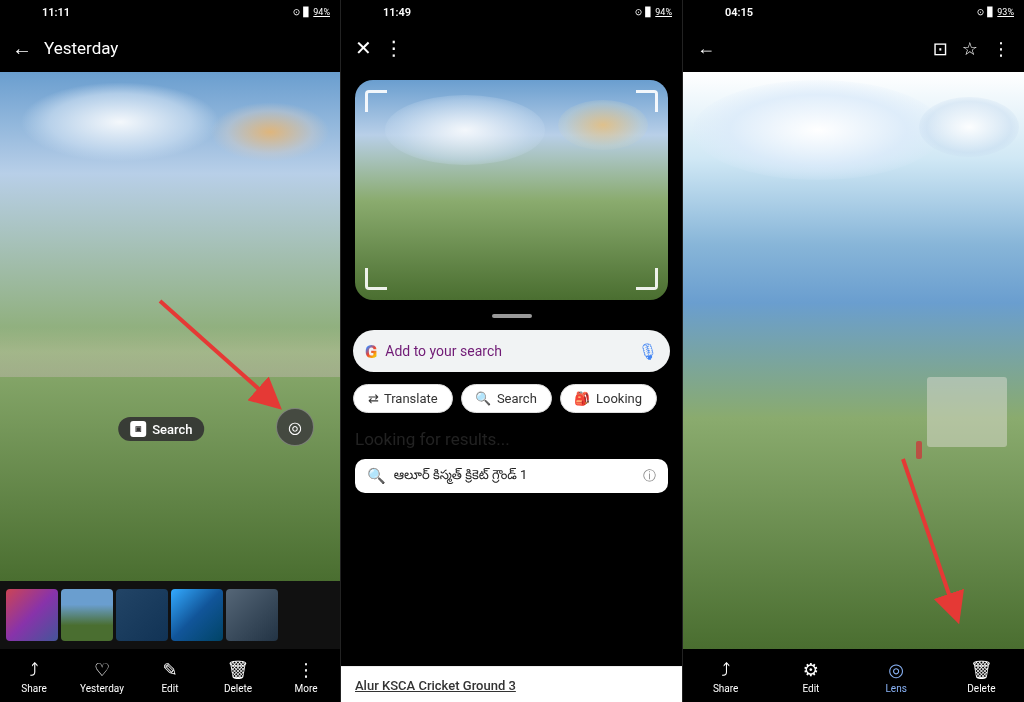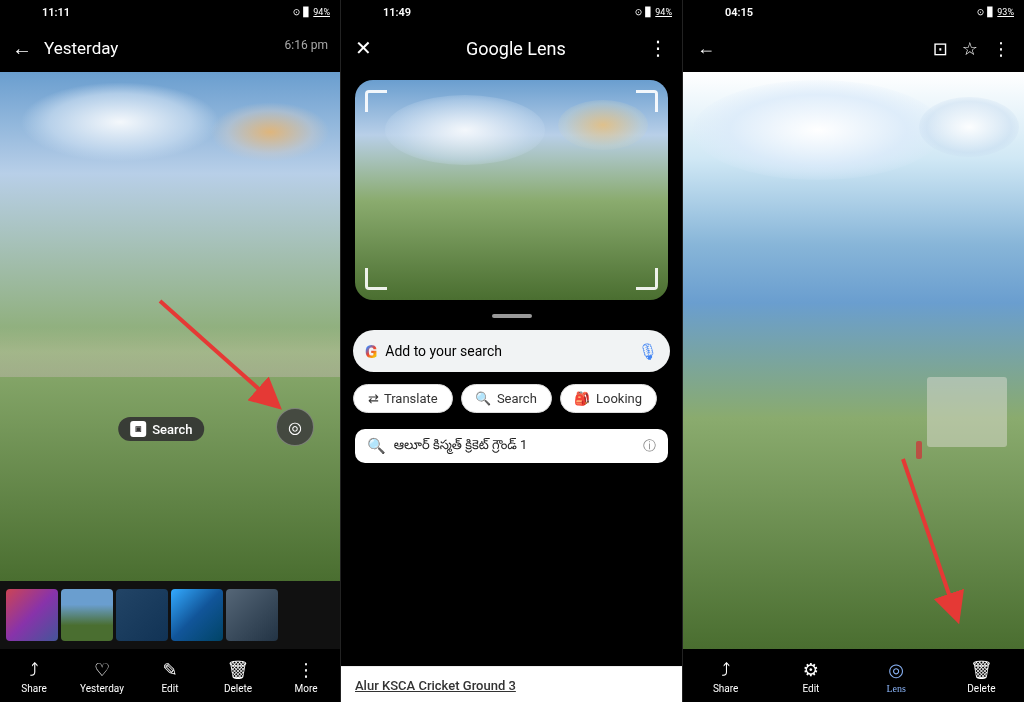--- a/index.html
+++ b/index.html
@@ -322,21 +322,21 @@
     .g-logo {
       font-size: 18px;
       font-weight: 900;
       background: linear-gradient(135deg, #4285f4 25%, #ea4335 50%, #fbbc05 75%, #34a853 100%);
       -webkit-background-clip: text;
       -webkit-text-fill-color: transparent;
       background-clip: text;
     }
     .search-hint {
       flex: 1;
-      color: #000000;
+      color: #701a75;
       font-size: 14px;
     }
     .mic-icon {
       color: #4285f4;
       font-size: 16px;
     }
 
     
     .action-chips {
       display: flex;
@@ -464,21 +464,20 @@
       <span>⊙</span>
       <span>▊</span>
       <span class="battery-text">94%</span>
     </div>
   </div>
 
   <div class="app-bar">
     <span class="back-btn">←</span>
     <div class="app-bar-title-col">
       <span class="title">Yesterday</span>
-      <span class="subtitle">6:16 pm</span>
     </div>
   </div>
 
   <div class="main-image-left">
     <div class="photo-bg-left">
       <div class="buildings-strip-left"></div>
     </div>
 
     <div class="proXDR-badge">
       <div class="badge-icon">▣</div>
@@ -537,21 +536,20 @@
     <span class="time">11:49</span>
     <div class="status-icons">
       <span>⊙</span>
       <span>▊</span>
       <span class="battery-text">94%</span>
     </div>
   </div>
 
   <div class="app-bar-mid">
     <span class="close-btn">✕</span>
-    <span class="lens-title">Google Lens</span>
     <span class="more-btn">⋮</span>
   </div>
 
   <div class="mid-image-container">
     <div class="mid-photo-frame">
       <div class="frame-corners">
         <div class="corner corner-tl"></div>
         <div class="corner corner-tr"></div>
         <div class="corner corner-bl"></div>
         <div class="corner corner-br"></div>
@@ -578,20 +576,21 @@
       <span class="chip-icon">🔍</span>
       <span>Search</span>
     </div>
     <div class="chip">
       <span class="chip-icon">🎒</span>
       <span>Looking</span>
     </div>
   </div>
 
   <div class="results-area">
+    <div class="looking-text">Looking for results...</div>
     <div class="result-bg">
       <span class="result-icon">🔍</span>
       <span class="result-text">ఆలూర్ కిస్మత్ క్రికెట్ గ్రౌండ్ 1</span>
       <span class="result-info">ⓘ</span>
     </div>
   </div>
 
   <div style="background:#fff;padding:8px 14px;border-top:1px solid #eee;flex-shrink:0;">
     <span style="font-size:13px;color:#333;font-weight:500;text-decoration:underline;">Alur KSCA Cricket Ground 3</span>
   </div>
@@ -637,20 +636,20 @@
     <div class="nav-item-right">
       <span class="nav-icon">⤴</span>
       <span class="nav-label">Share</span>
     </div>
     <div class="nav-item-right">
       <span class="nav-icon">⚙</span>
       <span class="nav-label">Edit</span>
     </div>
     <div class="nav-item-right active">
       <span class="nav-icon" style="color:#8ab4f8;">◎</span>
-      <span class="nav-label" style="color:#8ab4f8;font-family:Liberation Serif, serif;">Lens</span>
+      <span class="nav-label" style="color:#8ab4f8;">Lens</span>
     </div>
     <div class="nav-item-right">
       <span class="nav-icon">🗑</span>
       <span class="nav-label">Delete</span>
     </div>
   </div>
 </div>
 
 </body></html>

